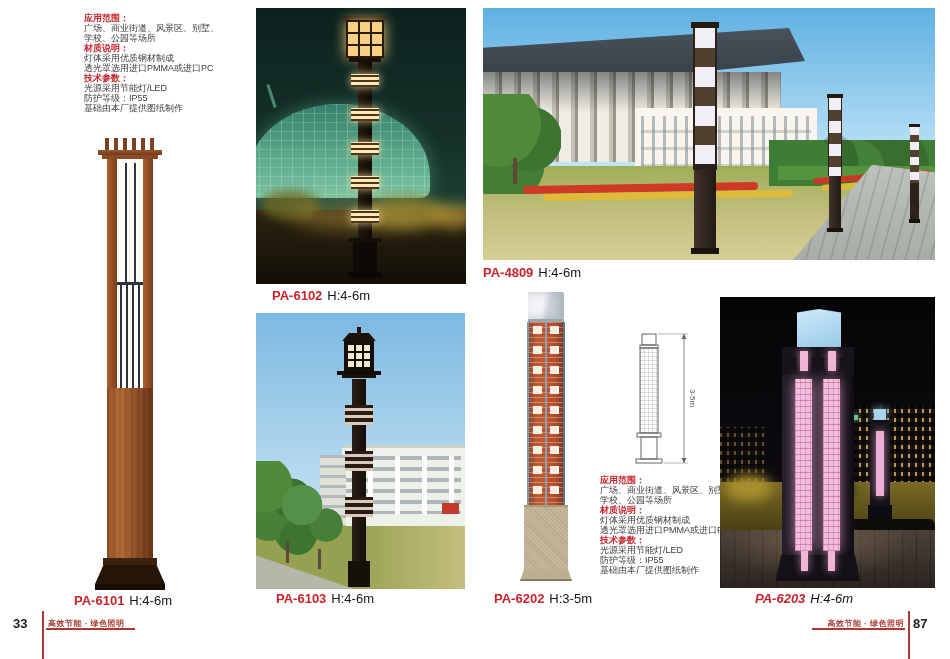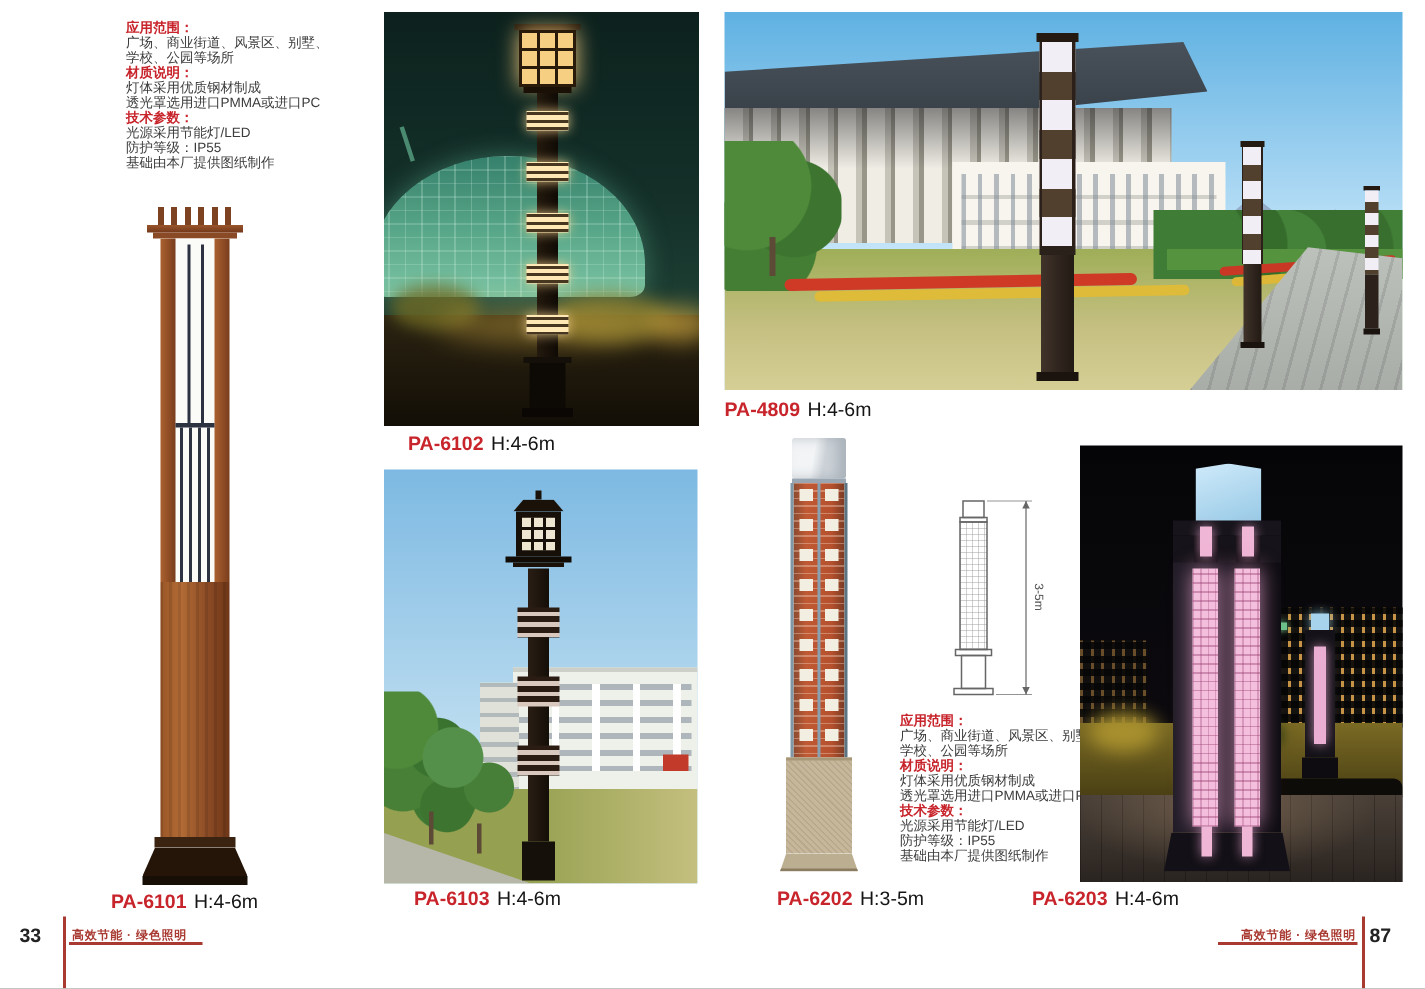--- a/index.html
+++ b/index.html
@@ -181,21 +181,21 @@
     <div class="abs" style="left:10px; top:2px; width:36px; height:27px; border-radius:2px; background:linear-gradient(100deg,#f2f4f6 40%,#ccd2d8 60%); box-shadow:inset -6px 0 8px rgba(140,150,160,.5);"></div>
     <div class="abs" style="left:10px; top:29px; width:36px; height:3px; background:#9aa6b2;"></div>
     <div class="abs" style="left:9px; top:32px; width:38px; height:183px; border-left:2px solid #7e98a8; border-right:2px solid #5a7484; background:linear-gradient(90deg,#8a4a30,#c05a34 25%,#b5502e 75%,#7a3c24); background-image:repeating-linear-gradient(180deg,rgba(255,230,210,.35) 0 1px,rgba(0,0,0,0) 1px 5px),linear-gradient(90deg,#8a4a30,#c05a34 25%,#b5502e 75%,#7a3c24);">
       <div class="abs" style="left:16px; top:0; width:2px; height:183px; background:#88a0b0;"></div>
       <div class="abs" style="left:4px; top:4px; width:9px; height:175px; background:repeating-linear-gradient(180deg,#f2eee2 0 8px,rgba(0,0,0,0) 8px 20px);"></div>
       <div class="abs" style="left:21px; top:4px; width:9px; height:175px; background:repeating-linear-gradient(180deg,#f2eee2 0 8px,rgba(0,0,0,0) 8px 20px);"></div>
     </div>
     <div class="abs" style="left:6px; top:215px; width:44px; height:64px; background:#c6b79b; border-top:2px solid #a89878; background-image:repeating-linear-gradient(45deg,rgba(120,105,80,.18) 0 1px,rgba(0,0,0,0) 1px 3px);"></div>
     <div class="abs" style="left:2px; top:279px; width:52px; height:12px; background:#bcae90; border-bottom:2px solid #8a7c60; clip-path:polygon(8% 0,92% 0,100% 100%,0 100%);"></div>
   </div>
-  <div class="plabel center" style="left:502px; top:591px; width:130px;">
+  <div class="plabel center" style="left:478px; top:591px; width:130px;">
     <span class="code">PA-6202</span><span class="hval">H:3-5m</span>
   </div>
 
   <svg class="abs" style="left:612px; top:328px;" width="100" height="140" viewBox="0 0 100 140">
     <defs>
       <pattern id="hatch" width="4" height="4" patternUnits="userSpaceOnUse">
         <path d="M0 0H4M0 0V4" stroke="#9a9a9a" stroke-width="0.6"></path>
       </pattern>
     </defs>
     <rect x="30" y="6" width="14" height="11" fill="none" stroke="#666" stroke-width="1"></rect>
@@ -249,21 +249,21 @@
       <div class="abs" style="left:68px; top:48px; width:14px; height:22px; background:#16131a;"></div>
       <div class="abs" style="left:40px; top:48px; width:12px; height:22px; background:#16131a;"></div>
       <div class="abs" style="left:10px; top:66px; width:72px; height:180px; background:linear-gradient(90deg,#201c26,#0e0c12 70%);"></div>
       <div class="abs" style="left:23px; top:70px; width:17px; height:172px; background:#f4bedd; background-image:repeating-linear-gradient(0deg,rgba(150,60,110,.4) 0 1px,rgba(0,0,0,0) 1px 6px),repeating-linear-gradient(90deg,rgba(150,60,110,.3) 0 1px,rgba(0,0,0,0) 1px 5px); box-shadow:0 0 14px rgba(244,170,215,.75);"></div>
       <div class="abs" style="left:51px; top:70px; width:17px; height:172px; background:#f4bedd; background-image:repeating-linear-gradient(0deg,rgba(150,60,110,.4) 0 1px,rgba(0,0,0,0) 1px 6px),repeating-linear-gradient(90deg,rgba(150,60,110,.3) 0 1px,rgba(0,0,0,0) 1px 5px); box-shadow:0 0 14px rgba(244,170,215,.75);"></div>
       <div class="abs" style="left:4px; top:246px; width:84px; height:26px; background:#131017; clip-path:polygon(6% 0,94% 0,100% 100%,0 100%);"></div>
       <div class="abs" style="left:29px; top:242px; width:7px; height:20px; background:#f0b6d6; box-shadow:0 0 8px rgba(240,170,215,.7);"></div>
       <div class="abs" style="left:56px; top:242px; width:7px; height:20px; background:#f0b6d6; box-shadow:0 0 8px rgba(240,170,215,.7);"></div>
     </div>
   </div>
-  <div class="plabel" style="left:688px; top:591px;">
+  <div class="plabel" style="left:755px; top:591px;font-style:italic;">
     <span class="code">PA-6203</span><span class="hval">H:4-6m</span>
   </div>
 
   <div class="slogan" style="left:810px; top:618px; width:94px; text-align:right;">高效节能 · 绿色照明</div>
   <div class="redline" style="left:812px; top:628px; width:93px; height:2px;"></div>
   <div class="redline" style="left:908px; top:611px; width:2px; height:48px;"></div>
   <div class="pagenum" style="left:913px; top:616px;">87</div>
 
 </div>
 

